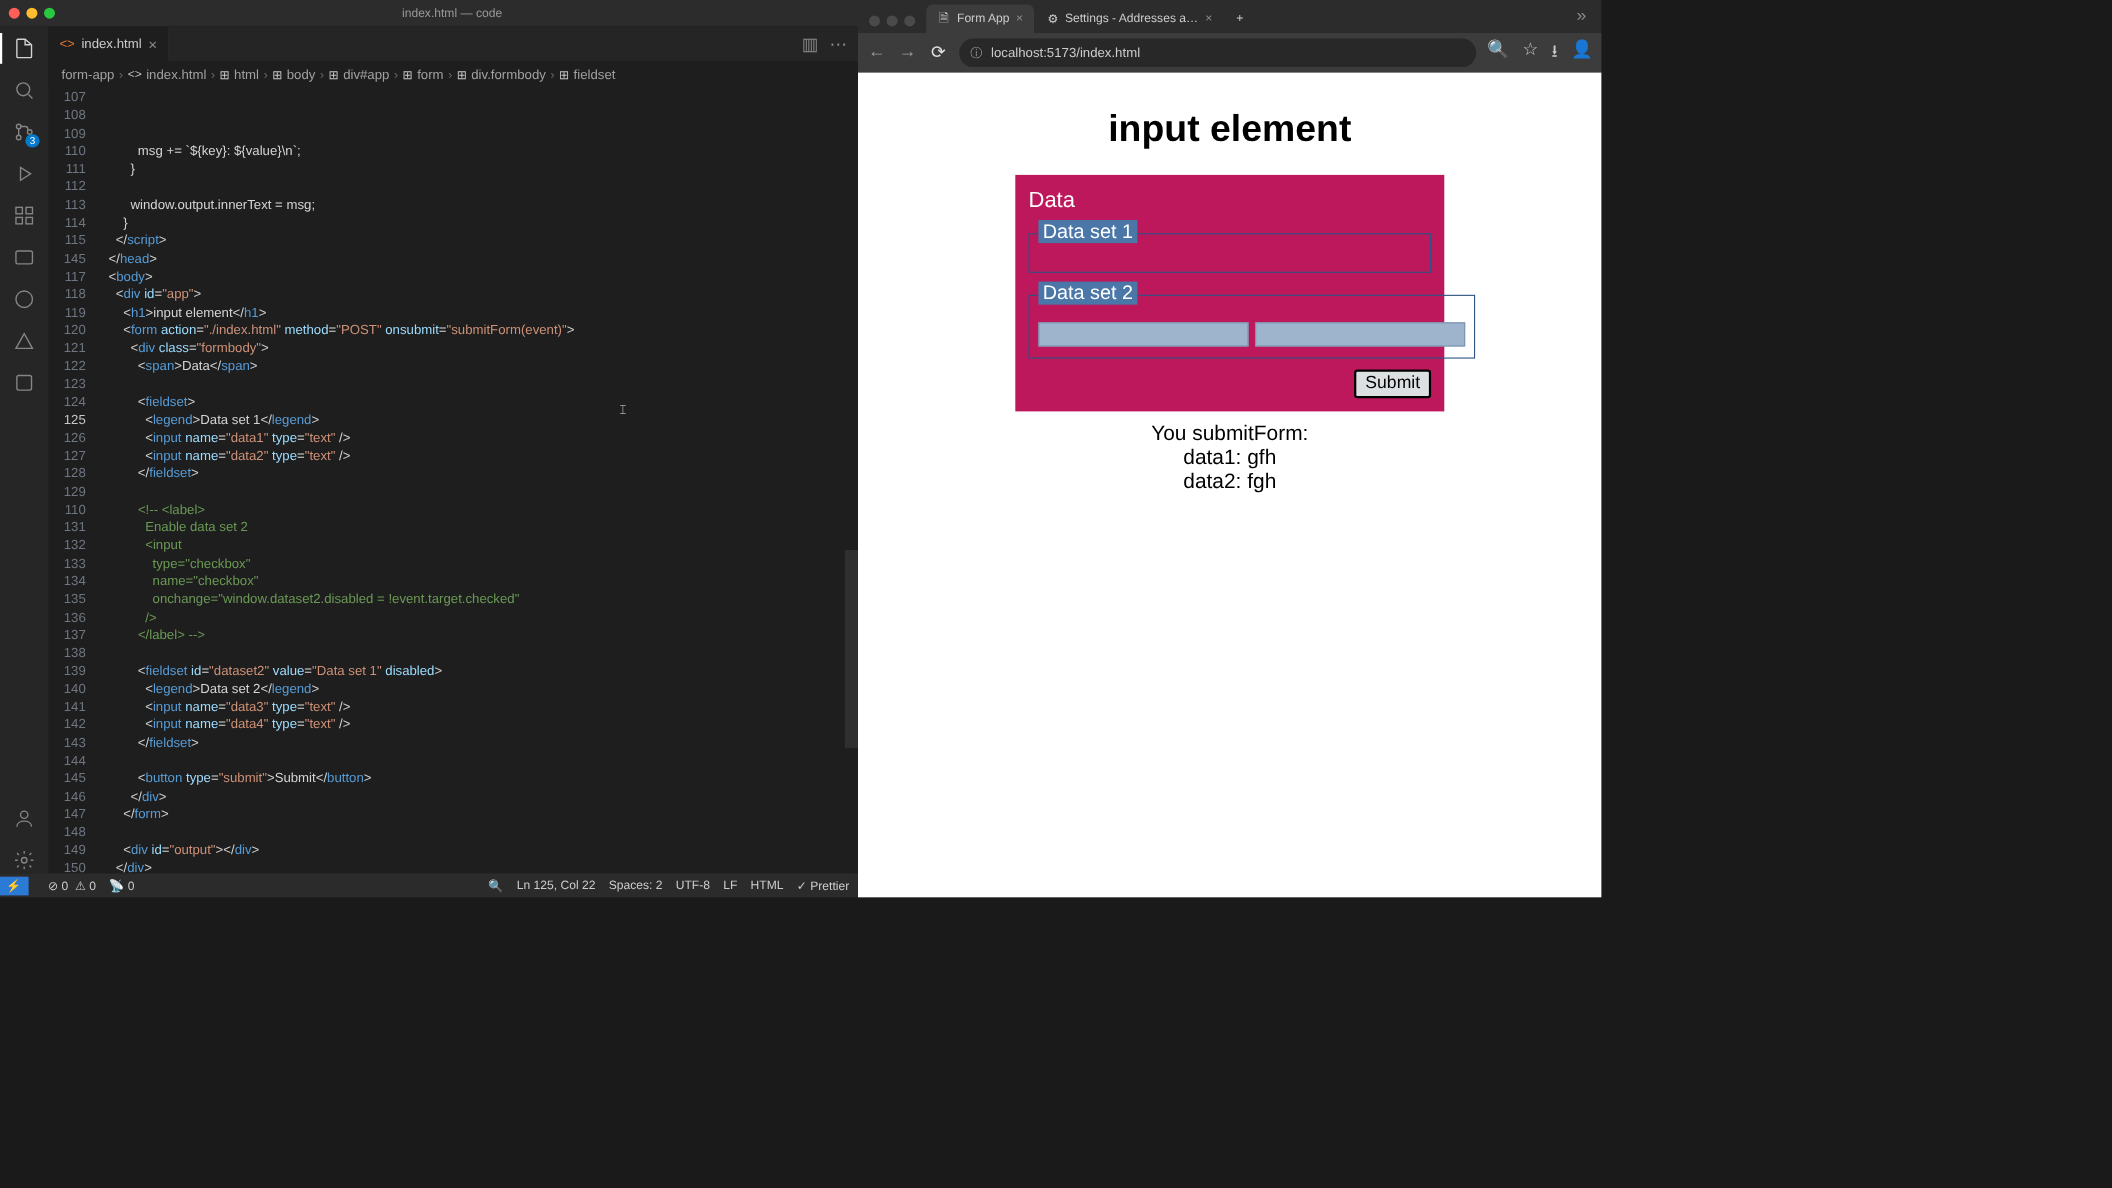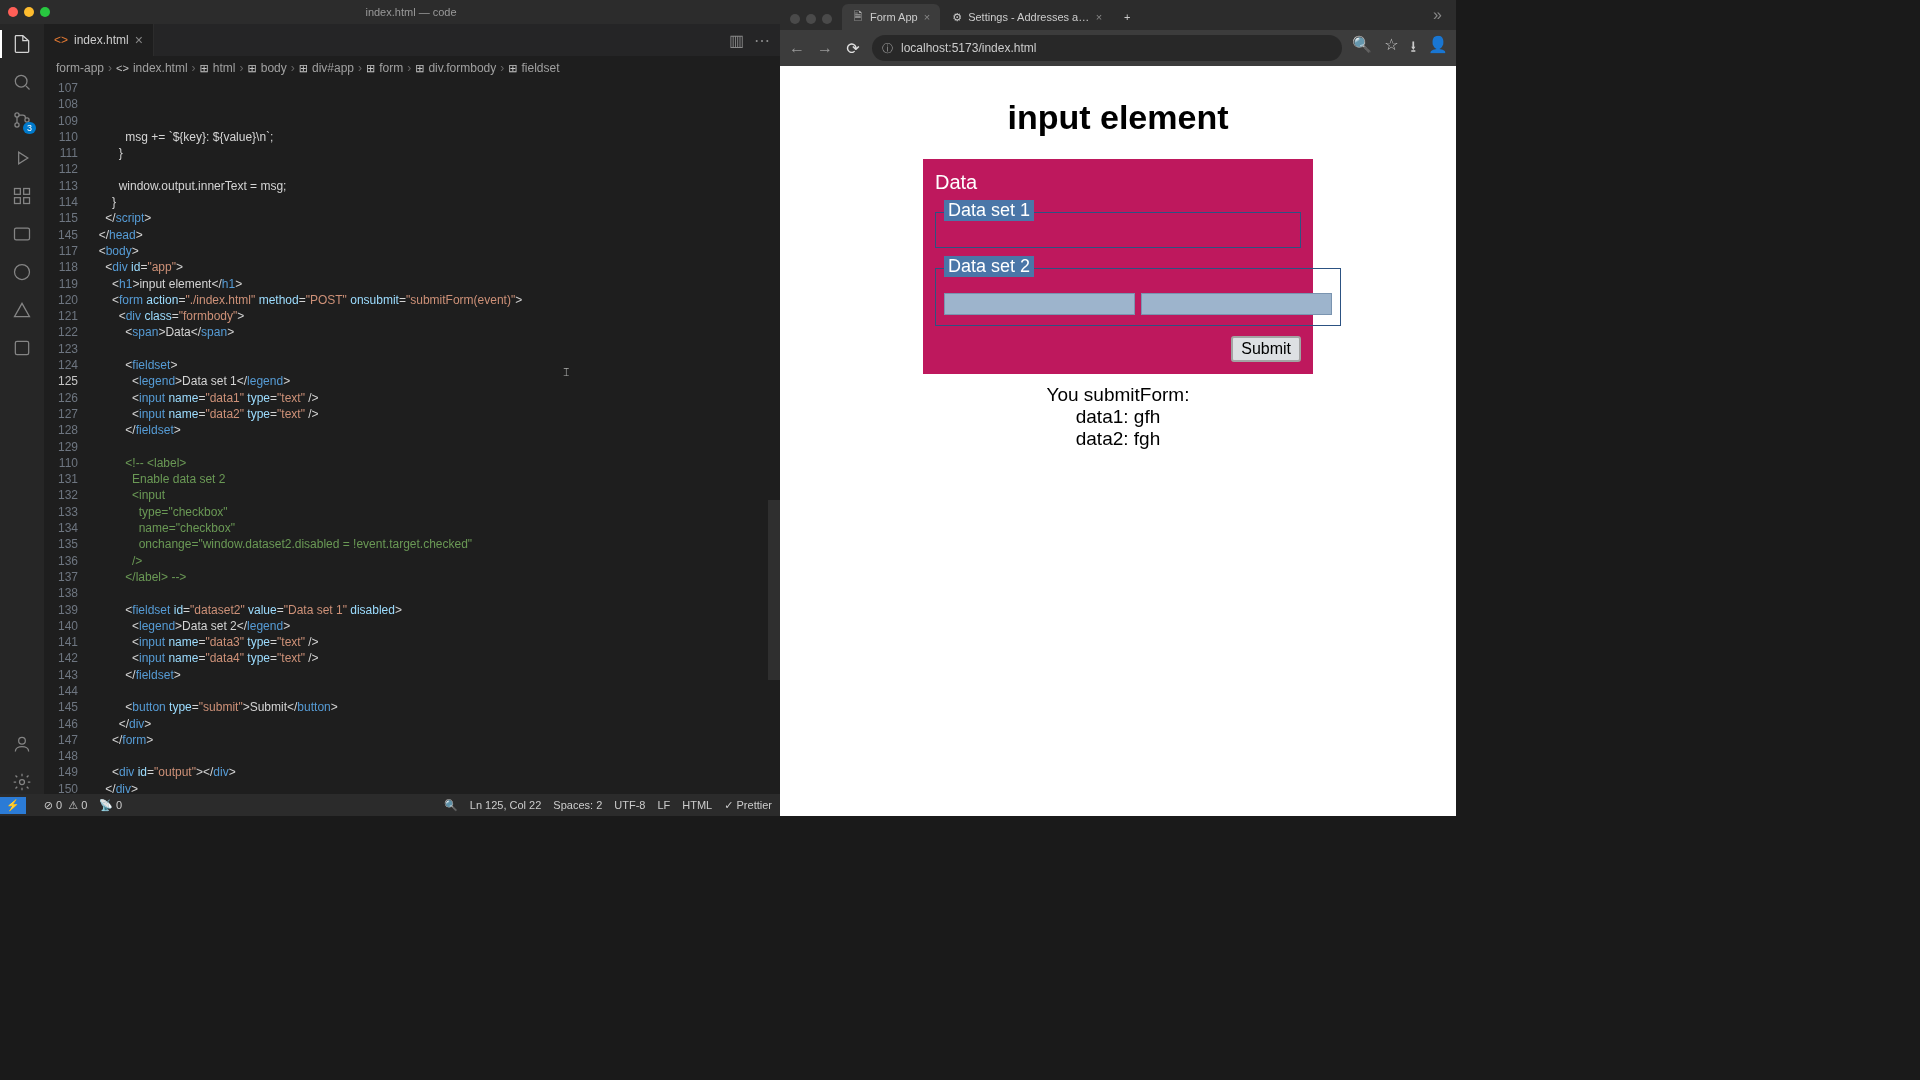--- a/index.html
+++ b/index.html
@@ -71,21 +71,21 @@
 .page { flex:1; background:#fff; color:#000; overflow:auto; padding-top: 32px; display:flex; flex-direction:column; align-items:center; }
 .page h1 { font-size: 34px; font-weight: 800; margin-bottom: 22px; }
 .formbody { background:#be185d; width: 390px; padding: 12px; color:#fff; }
 .formbody .lbl { font-size: 20px; margin-bottom: 8px; }
 .fs { border: 1px solid #2c5282; padding: 10px 8px 10px 8px; margin-bottom: 10px; }
 .fs .leg { font-size: 18px; padding: 0 4px; margin-bottom:4px; display:inline-block; background:#4a76a8; position:relative; top:-2px; }
 .inputs { display:flex; gap:6px; }
 .inputs input { flex:1; height:22px; padding: 2px 4px; font-size:14px; border:1px solid #999; }
 .fs.disabled input { background:#9db4cc; border-color:#7a94b0; }
 .submitrow { display:flex; justify-content:flex-end; }
-.submitrow button { background:#dde0e3; border:2px solid #a3a3a3; color:#000; font-size:16px; padding:2px 8px; border-radius:3px; }
+.submitrow button { background:#dde0e3; border:2px solid #000000; color:#000; font-size:16px; padding:2px 8px; border-radius:3px; }
 .output { margin-top: 10px; font-size: 19px; text-align:center; white-space:pre-line; }
 </style>
 </head>
 <body>
 
 <div class="vscode">
   <div class="titlebar">
     <div class="traffic">
       <div class="dot r"></div>
       <div class="dot y"></div>

